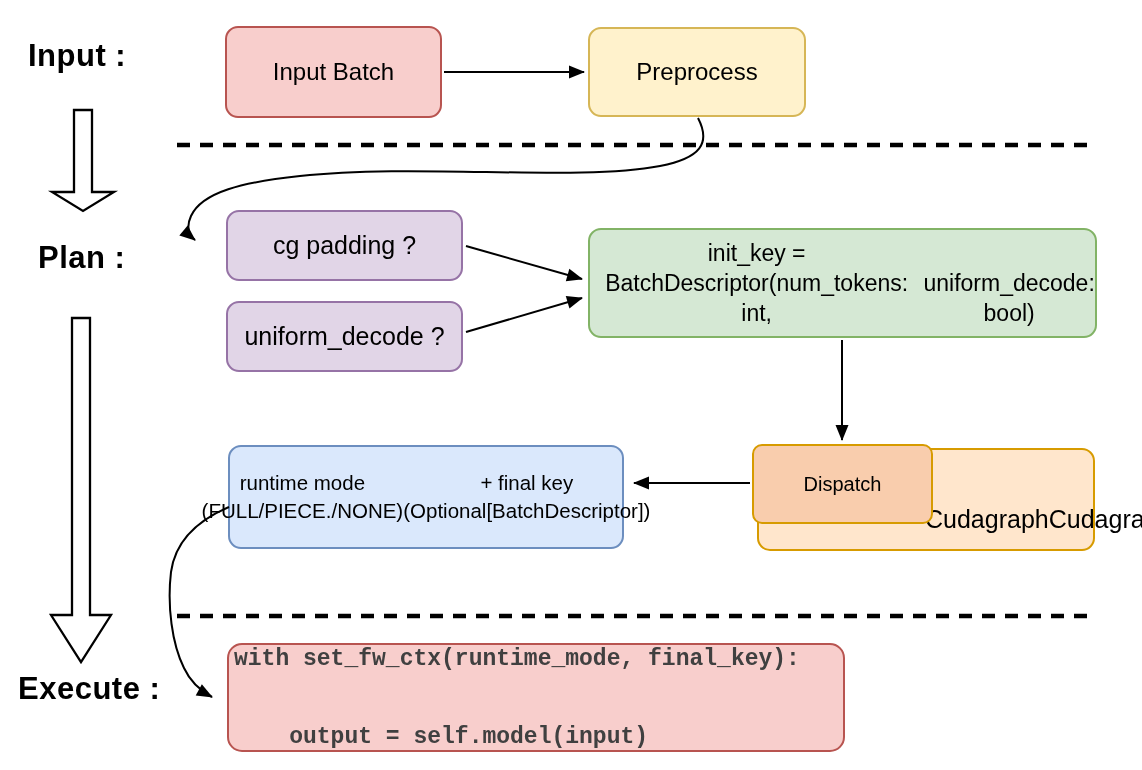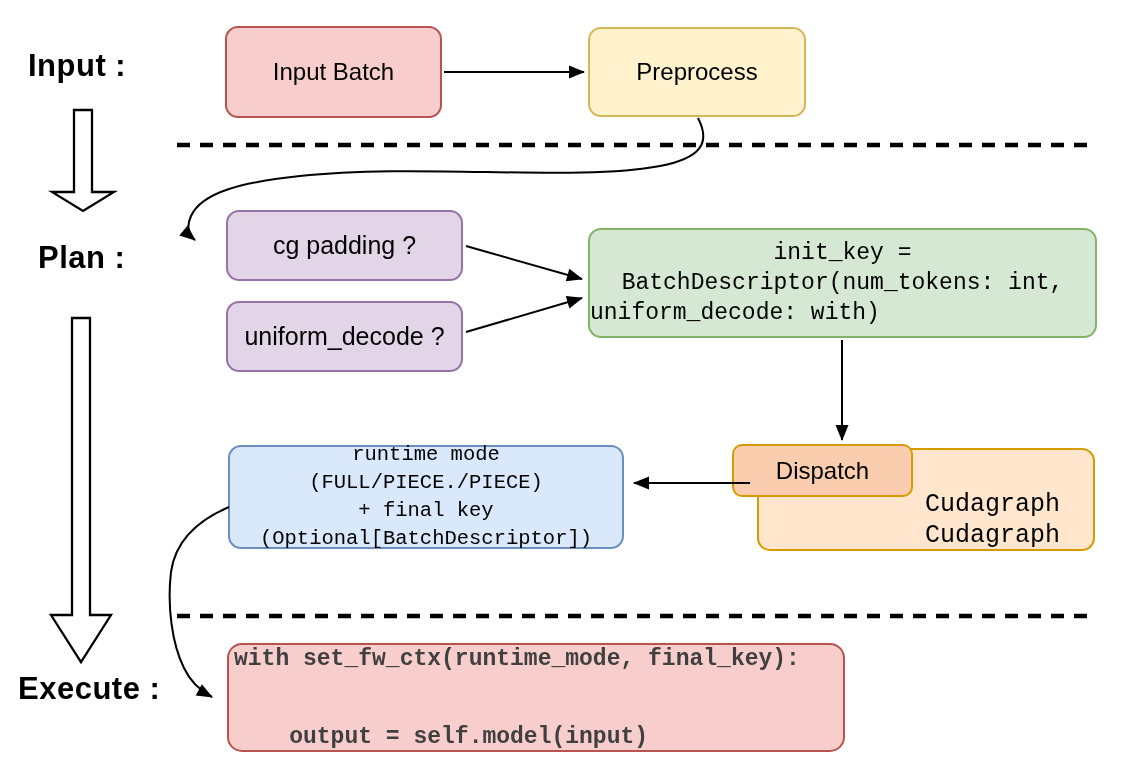--- a/index.html
+++ b/index.html
@@ -8,52 +8,52 @@
     font-family:"Liberation Sans",sans-serif;color:#000;
   }
   .phase-label{
     position:absolute;font-weight:bold;font-size:31px;letter-spacing:0.5px;z-index:2;
   }
   .node{
     position:absolute;display:flex;align-items:center;justify-content:center;
     text-align:center;border:2px solid #6d28d9;border-radius:13px;box-sizing:border-box;
     z-index:1;line-height:1.25;
   }
-  .node .lines{display:flex;flex-direction:column;align-items:flex-start;font-family:Liberation Mono, monospace;}
+  .node .lines{display:flex;align-items:flex-end;}
   .red    {background:#F8CECC;border-color:#B85450;}
   .yellow {background:#FFF2CC;border-color:#D6B656;align-items:center;}
   .purple {background:#E1D5E7;border-color:#9673A6;}
   .green  {background:#D5E8D4;border-color:#82B366;}
   .blue   {background:#DAE8FC;border-color:#6C8EBF;}
   .orange-outer{background:#FFE6CC;border-color:#D79B00;}
   .orange-inner{background:#F9CDAD;border-color:#D79B00;border-radius:10px;}
   #input-batch   {left:225px;top:26px;width:217px;height:92px;font-size:24px;}
   #preprocess    {left:588px;top:27px;width:218px;height:90px;font-size:24px;}
   #cg-padding    {left:226px;top:210px;width:237px;height:71px;font-size:25px;}
   #uniform-decode{left:226px;top:301px;width:237px;height:71px;font-size:25px;}
   #init-key      {left:588px;top:228px;width:509px;height:110px;font-size:23px;line-height:30px;}
   #cudagraph-outer{left:757px;top:448px;width:338px;height:103px;font-size:25px;justify-content:flex-end;}
   #cudagraph-outer .lines{width:168px;line-height:31px;margin-top:40px;}
-  #dispatch      {left:732px;top:444px;width:181px;height:53px;font-size:24px;z-index:2;}
+  #dispatch      {left:752px;top:444px;width:181px;height:80px;font-size:20px;z-index:2;}
   #runtime-mode  {left:228px;top:445px;width:396px;height:104px;font-size:20.5px;line-height:28px;}
   #execute-code  {left:227px;top:643px;width:618px;height:109px;border-radius:15px;
                   justify-content:flex-start;align-items:center;font-weight:bold;}
   #execute-code .code{
     font-family:"Liberation Mono","DejaVu Sans Mono",monospace;
     font-size:23px;line-height:26px;color:#404040;white-space:pre;text-align:left;
     padding-left:5px;
   }
   #connector-layer{position:absolute;left:0;top:0;z-index:5;pointer-events:none;}
 </style>
 </head>
 <body>
 
 <div id="canvas">
 
-  <div class="phase-label" style="left:28px;top:38px;margin-top:10px;">Input :</div>
+  <div class="phase-label" style="left:28px;top:38px;">Input :</div>
   <div class="phase-label" style="left:38px;top:240px;">Plan :</div>
   <div class="phase-label" style="left:18px;top:671px;">Execute :</div>
 
   <div class="node red" id="input-batch">
     <span>Input Batch</span>
   </div>
 
   <div class="node yellow" id="preprocess">
     <span>Preprocess</span>
   </div>
@@ -62,38 +62,38 @@
     <span>uniform_decode ?</span>
   </div>
 
   <div class="node purple" id="cg-padding">
     <span>cg padding ?</span>
   </div>
 
   <div class="node green" id="init-key">
     <div class="lines">
       <span>init_key = BatchDescriptor(num_tokens: int,</span>
-      <span>uniform_decode: with)</span>
+      <span>uniform_decode: bool)</span>
     </div>
   </div>
 
   <div class="node orange-outer" id="cudagraph-outer">
     <div class="lines">
       <span>Cudagraph</span>
       <span>Cudagraph</span>
     </div>
   </div>
 
   <div class="node orange-inner" id="dispatch">
     <span>Dispatch</span>
   </div>
 
   <div class="node blue" id="runtime-mode">
     <div class="lines">
-      <span>runtime mode (FULL/PIECE./PIECE)</span>
+      <span>runtime mode (FULL/PIECE./NONE)</span>
       <span>+ final key (Optional[BatchDescriptor])</span>
     </div>
   </div>
 
   <div class="node red" id="execute-code">
     <div class="code">
       <div>with set_fw_ctx(runtime_mode, final_key):</div>
       <div>    output = self.model(input)</div>
     </div>
   </div>

